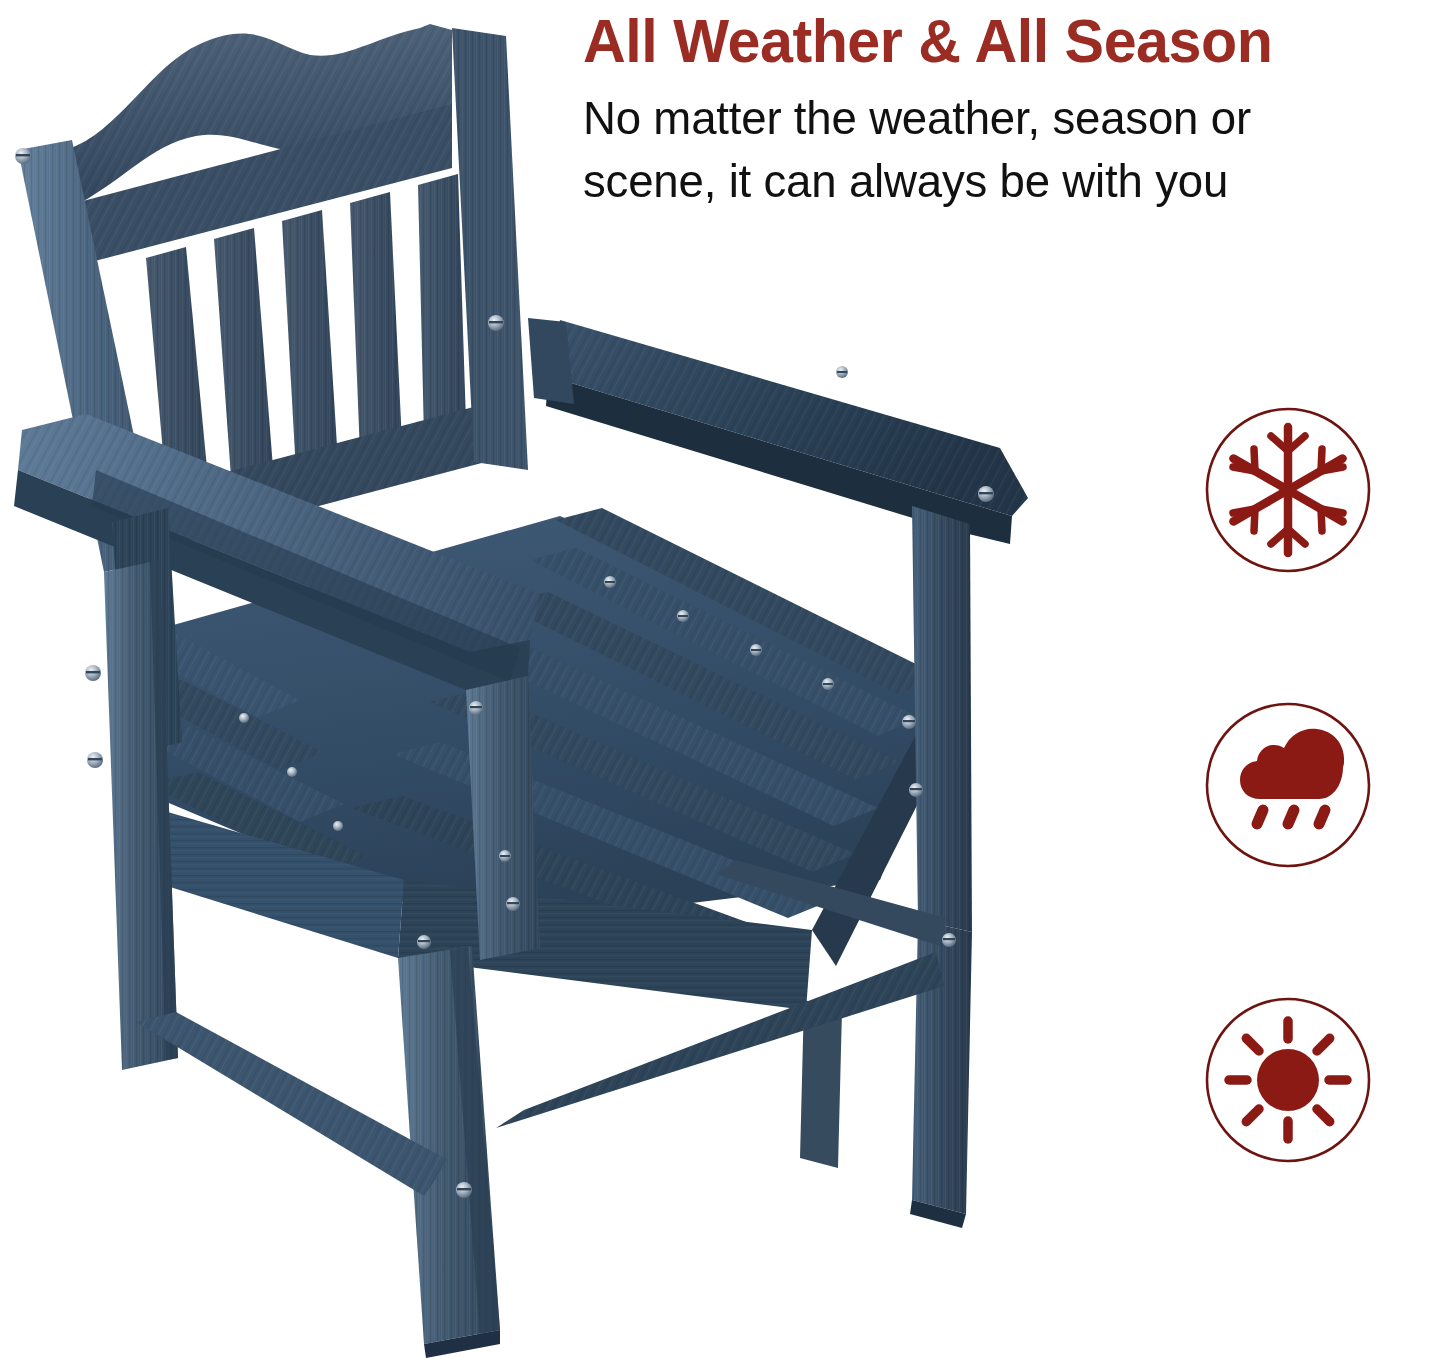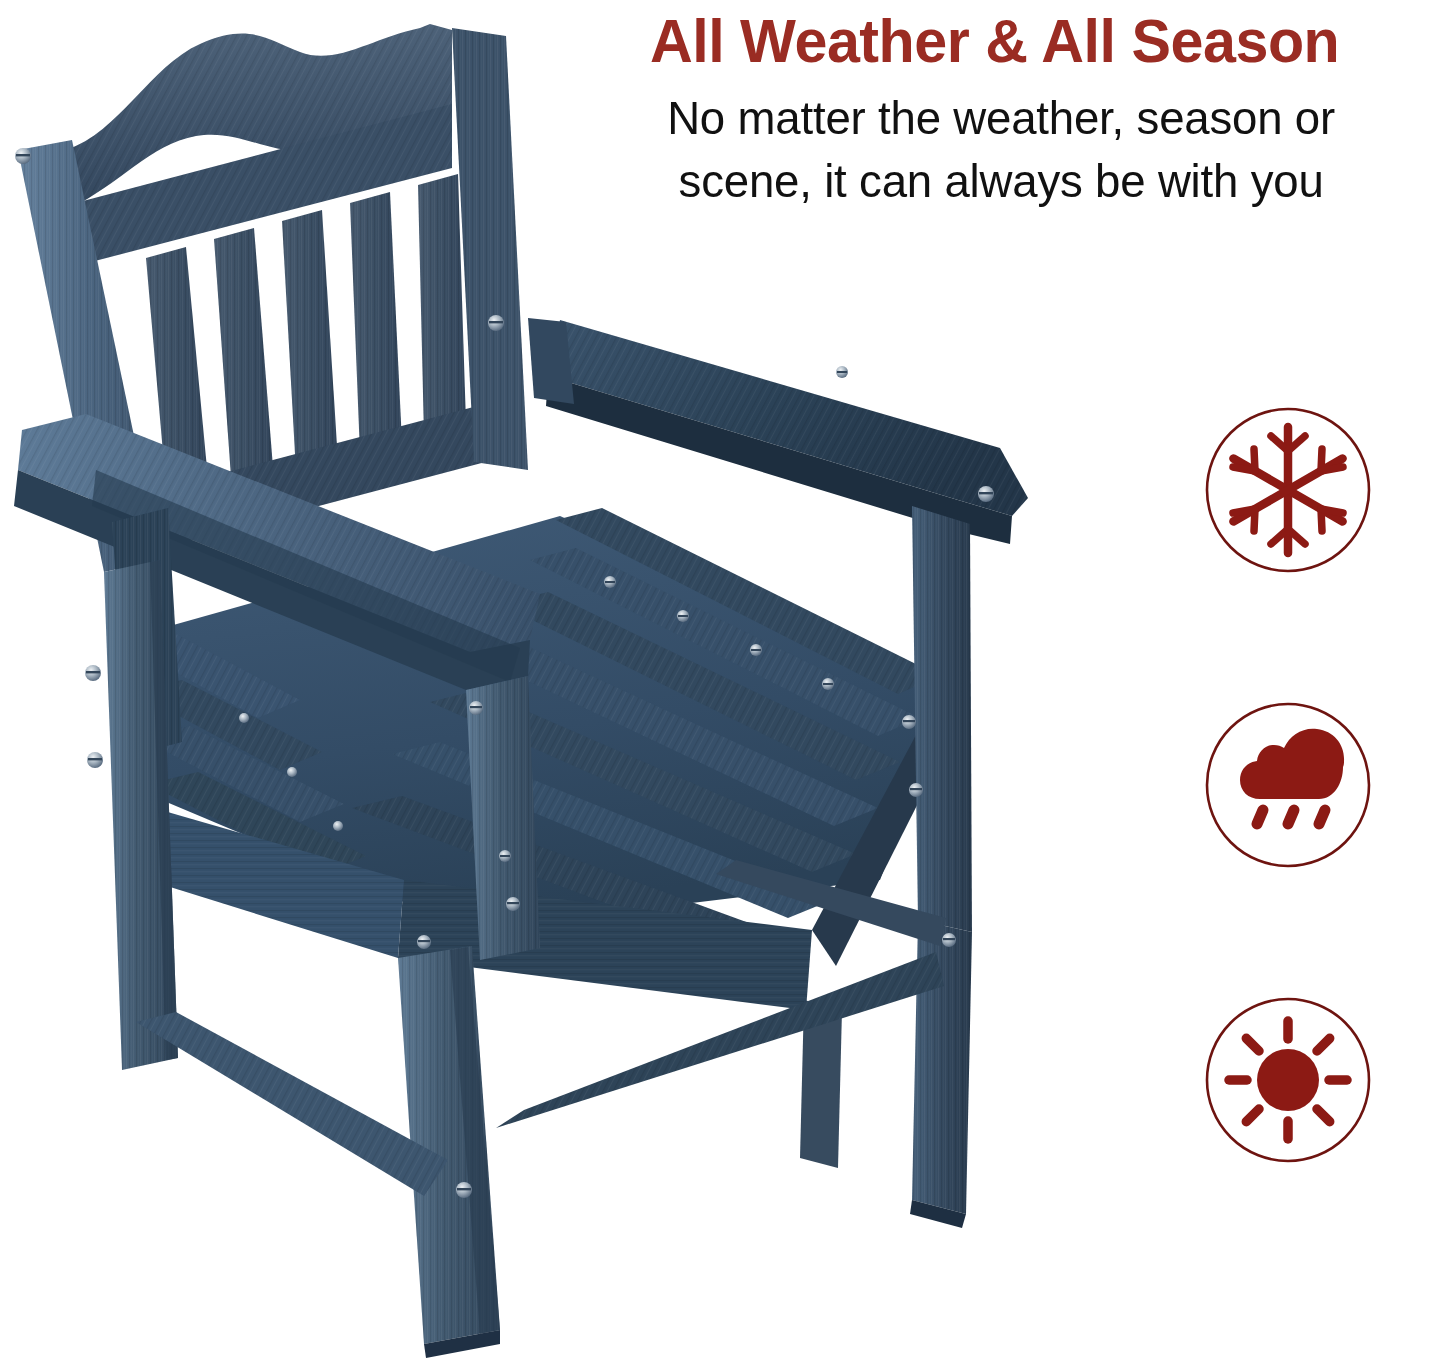--- a/index.html
+++ b/index.html
@@ -1,20 +1,20 @@
 <!DOCTYPE html>
 <html><head>
 <meta charset="utf-8">
 <style>
   html,body{margin:0;padding:0;background:#ffffff;}
   body{
     width:1445px;height:1358px;position:relative;overflow:hidden;
     font-family:"Liberation Sans","DejaVu Sans",sans-serif;
   }
-  #stage{position:absolute;inset:0;background:#fff;text-align:center;}
+  #stage{position:absolute;inset:0;background:#fff;}
 
   
   .copy{position:absolute;left:583px;top:4px;width:862px;}
   .headline{
     font-family:"Liberation Sans","DejaVu Sans",sans-serif;
     font-size:62px;line-height:74px;font-weight:700;
     color:#9a2c23;letter-spacing:-0.5px;white-space:nowrap;
     transform:scaleX(.955);transform-origin:left center;
   }
   .subcopy{

